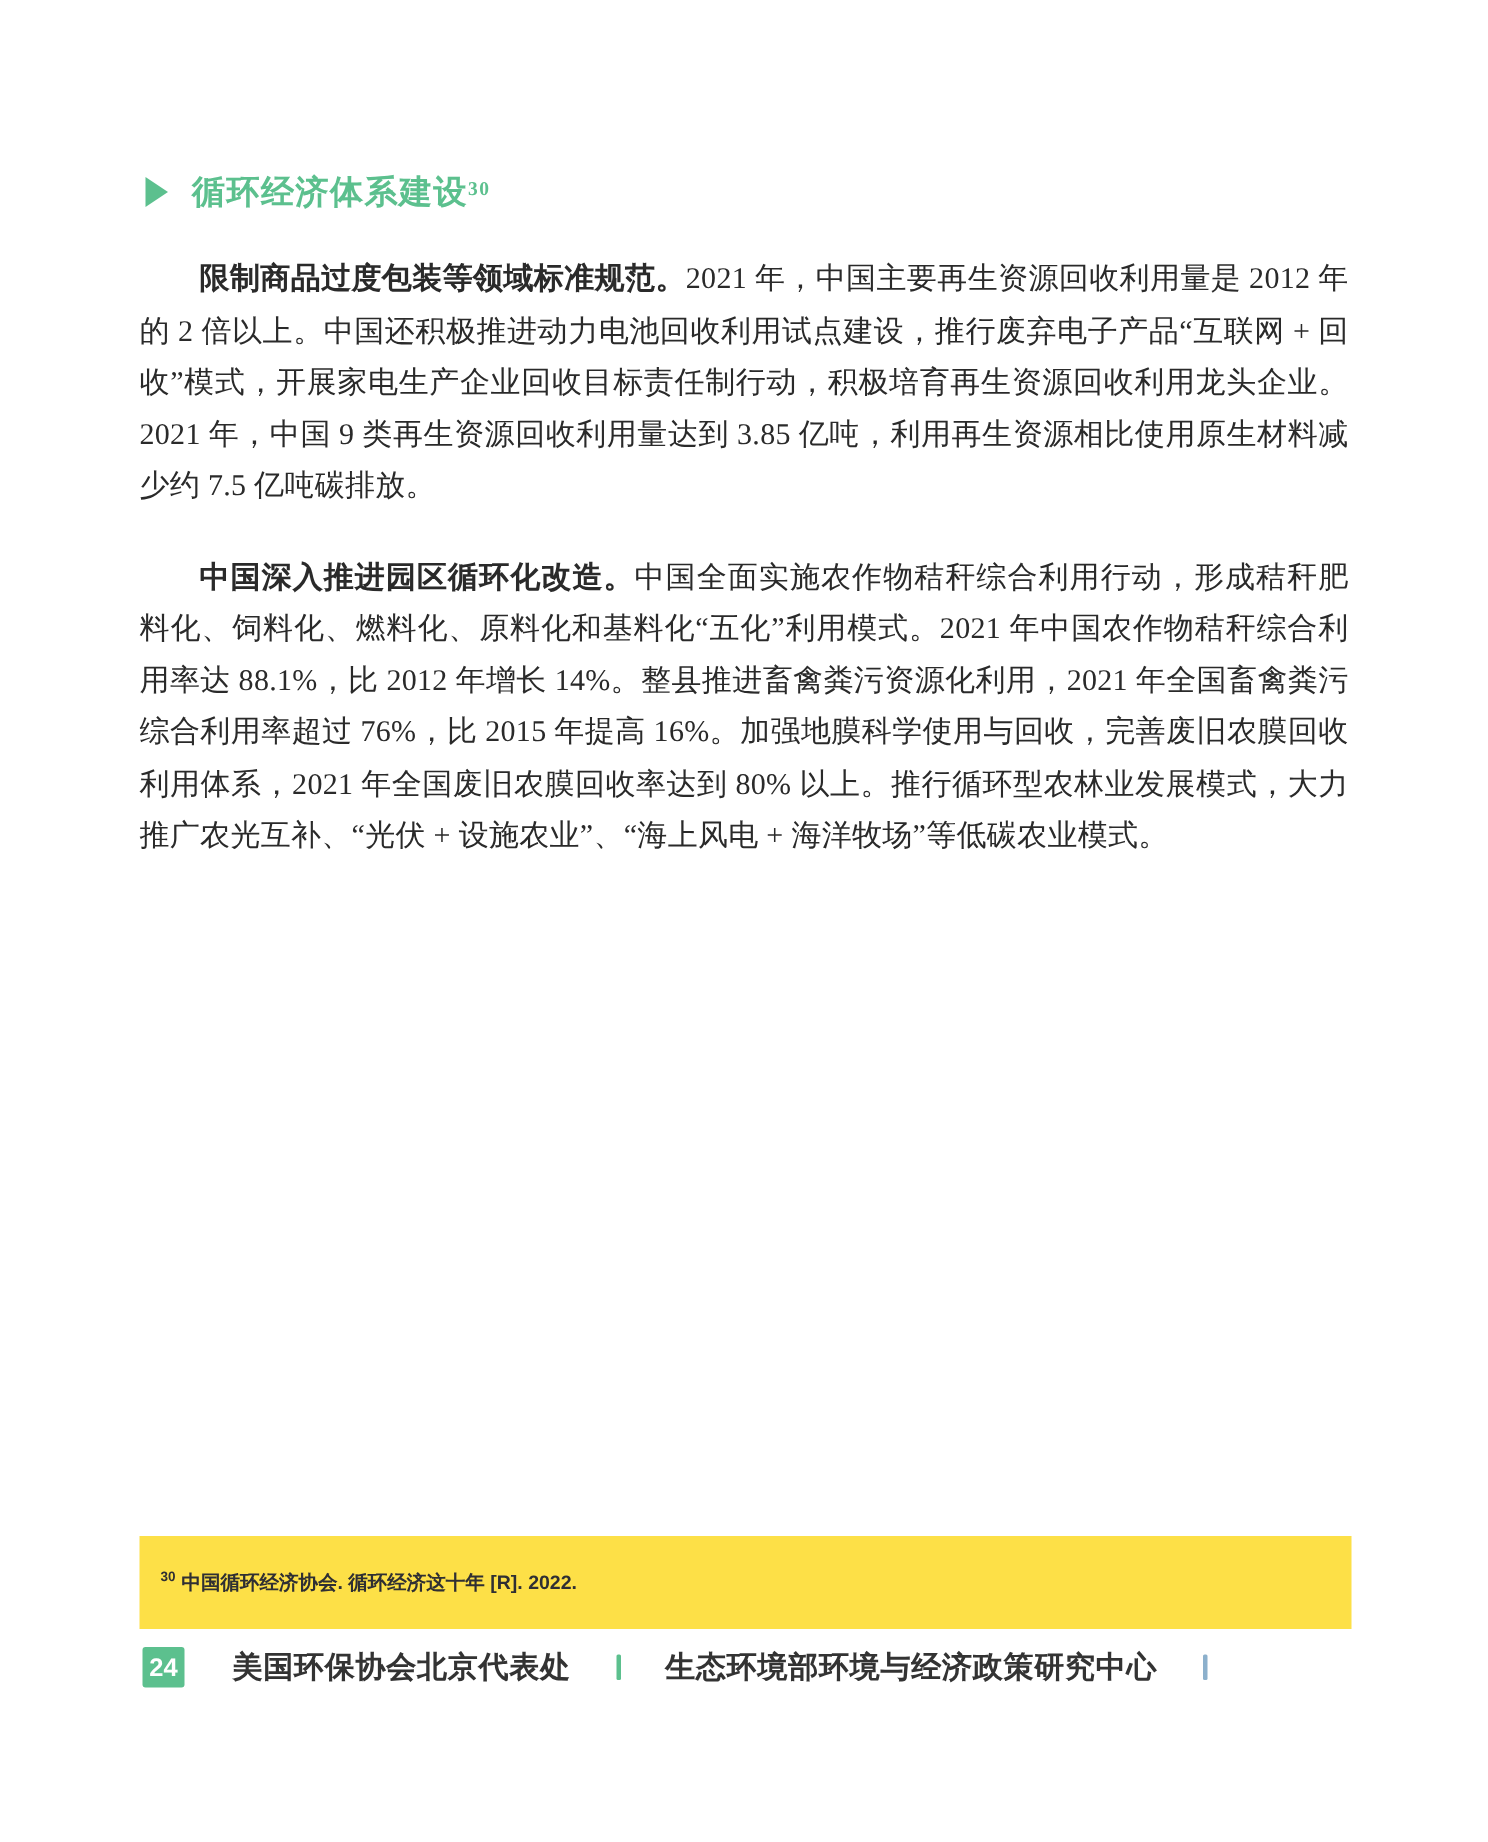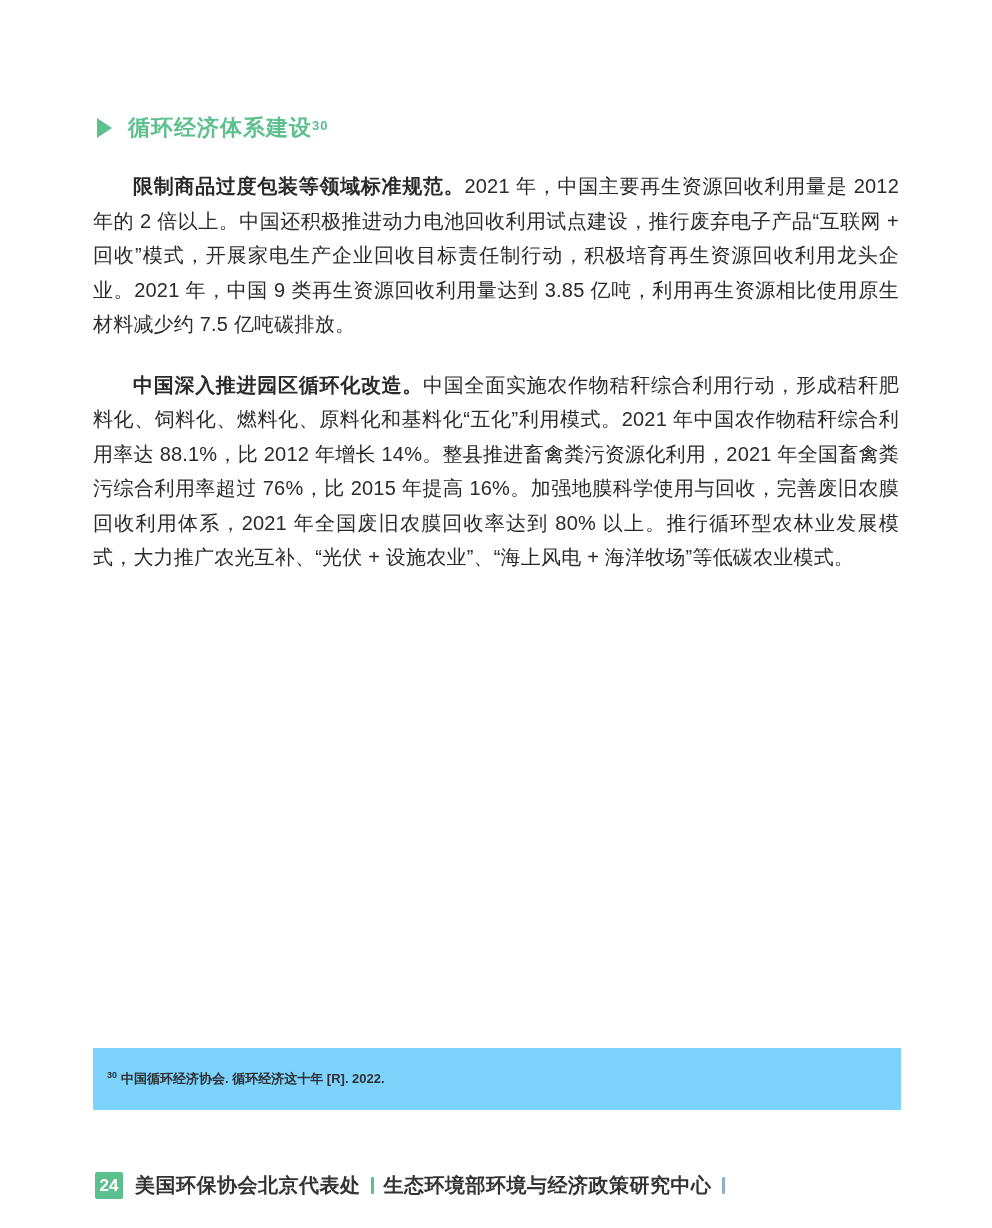--- a/index.html
+++ b/index.html
@@ -13,20 +13,21 @@
     height: 1228px;
     background: #ffffff;
     font-family: "Liberation Sans", sans-serif;
     overflow: hidden;
   }
   .content {
     position: absolute;
     left: 93px;
     top: 114px;
     width: 806px;
+    font-family: Liberation Serif, serif;
   }
   .heading {
     display: flex;
     align-items: center;
     margin: 0 0 27px 0;
     color: #5CC08E;
     font-size: 22px;
     font-weight: bold;
     letter-spacing: 1px;
     line-height: 28px;
@@ -54,45 +55,46 @@
     text-align: justify;
     text-indent: 2em;
     letter-spacing: 0.2px;
   }
   .para .lead {
     font-weight: bold;
   }
   .footnote-box {
     position: absolute;
     left: 93px;
-    top: 1048px;
+    top: 1024px;
     width: 808px;
     height: 62px;
-    background: #7dd3fc;
+    background: #fde047;
     display: flex;
     align-items: center;
     box-sizing: border-box;
     padding-left: 14px;
   }
   .footnote-text {
     font-size: 13px;
     font-weight: bold;
     color: #2F2F33;
   }
   .footnote-text .fn-sup {
     font-size: 9px;
     vertical-align: super;
     margin-right: 4px;
   }
   .footer {
     position: absolute;
     left: 95px;
-    top: 1172px;
+    top: 1098px;
     display: flex;
     align-items: center;
+    gap: 20px;
   }
   .page-num {
     width: 28px;
     height: 27px;
     background: #5CC08E;
     color: #ffffff;
     font-size: 17px;
     font-weight: bold;
     display: flex;
     align-items: center;

